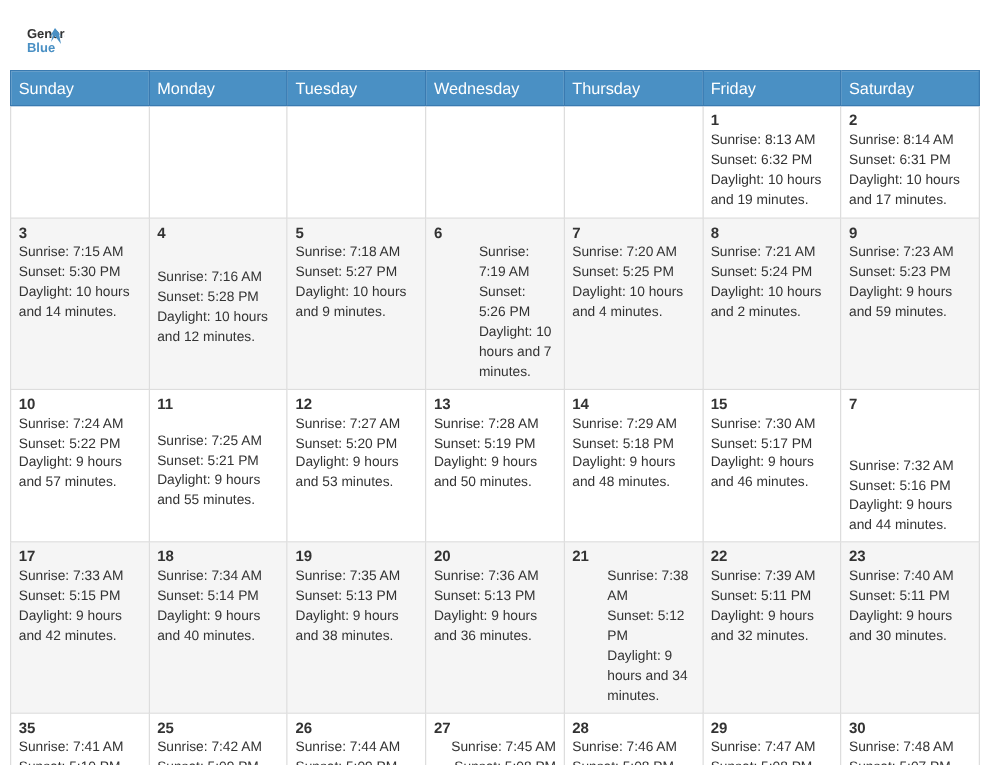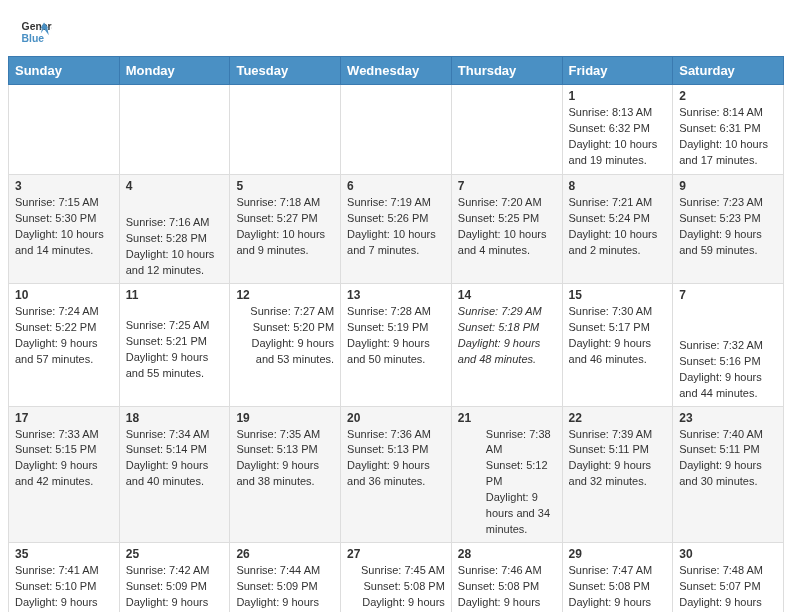--- a/index.html
+++ b/index.html
@@ -41,21 +41,21 @@
       width: 100%;
       border-collapse: collapse;
       margin: 0 0 0 0;
     }
     .calendar th {
       background-color: #4a90c4;
       color: white;
       padding: 6px 6px;
       text-align: left;
       font-size: 13px;
-      font-weight: bold;
+      font-weight: normal;
       border: 1px solid #3a7ab0;
     }
     .calendar td {
       vertical-align: top;
       padding: 4px 6px;
       border: 1px solid #ddd;
       font-size: 11px;
       color: #333;
       width: calc(100% / 7);
       height: 90px;
@@ -148,21 +148,21 @@
 Daylight: 10 hours and 12 minutes.</div>
           </td>
           <td>
             <div class="day-number">5</div>
             <div class="day-info" style="white-space: pre-line;">Sunrise: 7:18 AM
 Sunset: 5:27 PM
 Daylight: 10 hours and 9 minutes.</div>
           </td>
           <td>
             <div class="day-number">6</div>
-            <div class="day-info" style="white-space: pre-line;">Sunrise: 7:19 AM
+            <div class="day-info" style="white-space: pre-line; margin-left: 36px;">Sunrise: 7:19 AM
 Sunset: 5:26 PM
 Daylight: 10 hours and 7 minutes.</div>
           </td>
           <td>
             <div class="day-number">7</div>
             <div class="day-info" style="white-space: pre-line;">Sunrise: 7:20 AM
 Sunset: 5:25 PM
 Daylight: 10 hours and 4 minutes.</div>
           </td>
           <td>
@@ -186,33 +186,33 @@
 Daylight: 9 hours and 57 minutes.</div>
           </td>
           <td>
             <div class="day-number">11</div>
             <div class="day-info" style="white-space: pre-line; margin-top: 16px;">Sunrise: 7:25 AM
 Sunset: 5:21 PM
 Daylight: 9 hours and 55 minutes.</div>
           </td>
           <td>
             <div class="day-number">12</div>
-            <div class="day-info" style="white-space: pre-line; text-align: right;">Sunrise: 7:27 AM
+            <div class="day-info" style="white-space: pre-line;">Sunrise: 7:27 AM
 Sunset: 5:20 PM
 Daylight: 9 hours and 53 minutes.</div>
           </td>
           <td>
             <div class="day-number">13</div>
             <div class="day-info" style="white-space: pre-line;">Sunrise: 7:28 AM
 Sunset: 5:19 PM
 Daylight: 9 hours and 50 minutes.</div>
           </td>
           <td>
             <div class="day-number">14</div>
-            <div class="day-info" style="white-space: pre-line; font-style: italic;">Sunrise: 7:29 AM
+            <div class="day-info" style="white-space: pre-line;">Sunrise: 7:29 AM
 Sunset: 5:18 PM
 Daylight: 9 hours and 48 minutes.</div>
           </td>
           <td>
             <div class="day-number">15</div>
             <div class="day-info" style="white-space: pre-line;">Sunrise: 7:30 AM
 Sunset: 5:17 PM
 Daylight: 9 hours and 46 minutes.</div>
           </td>
           <td>

